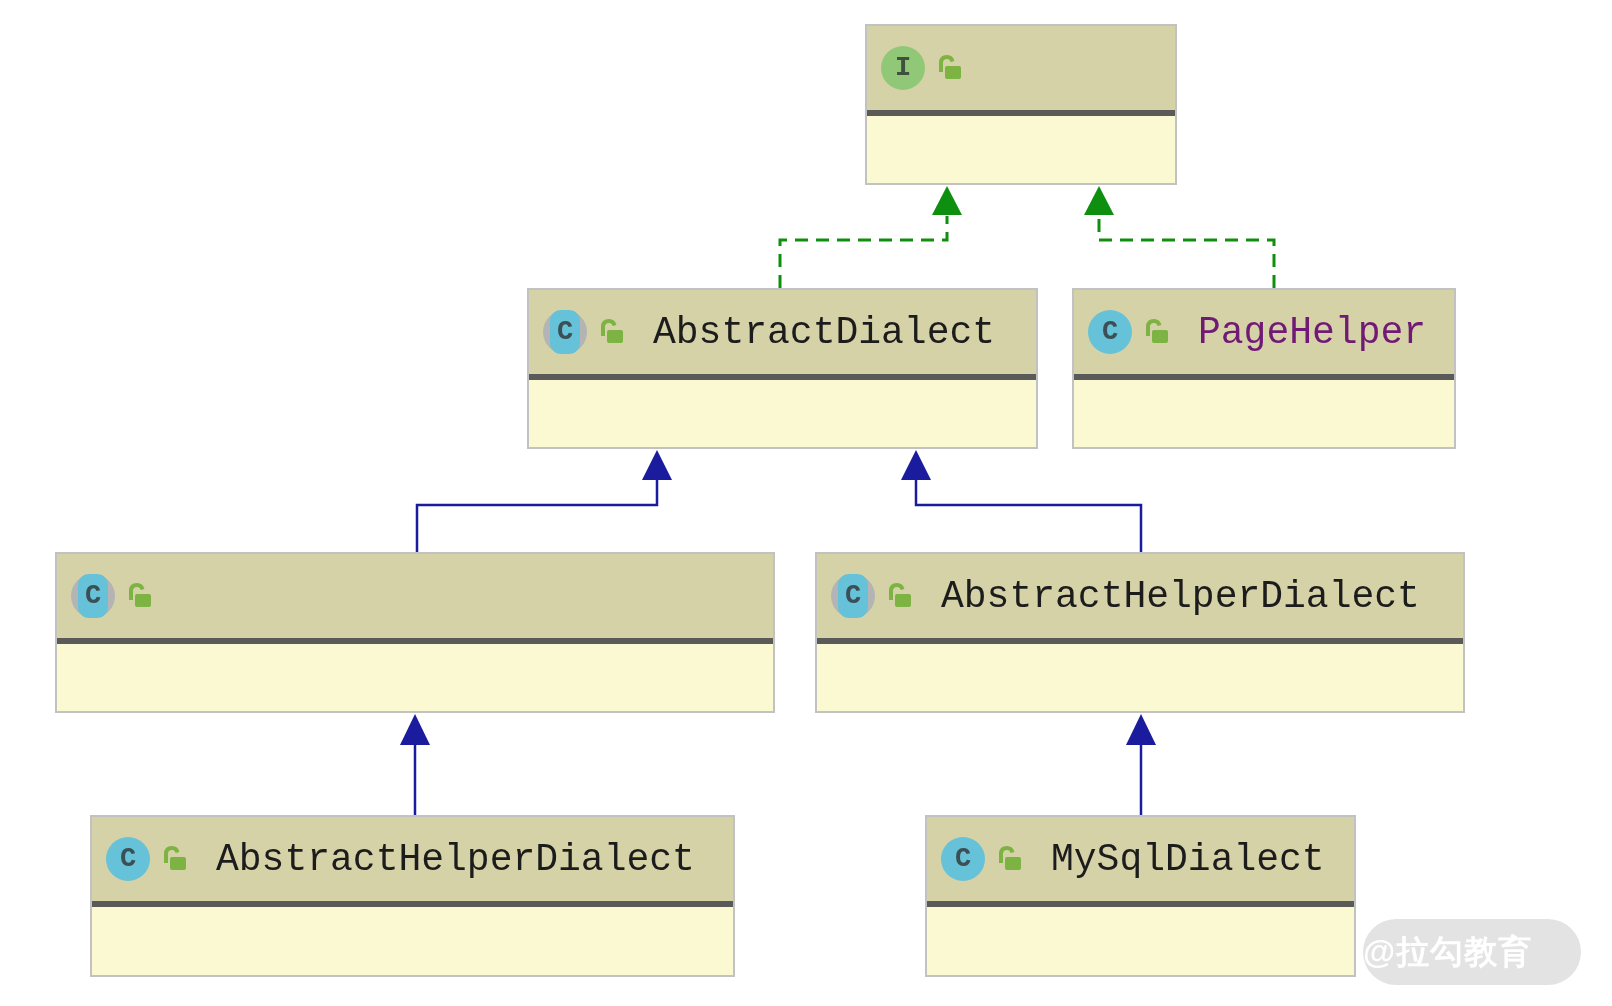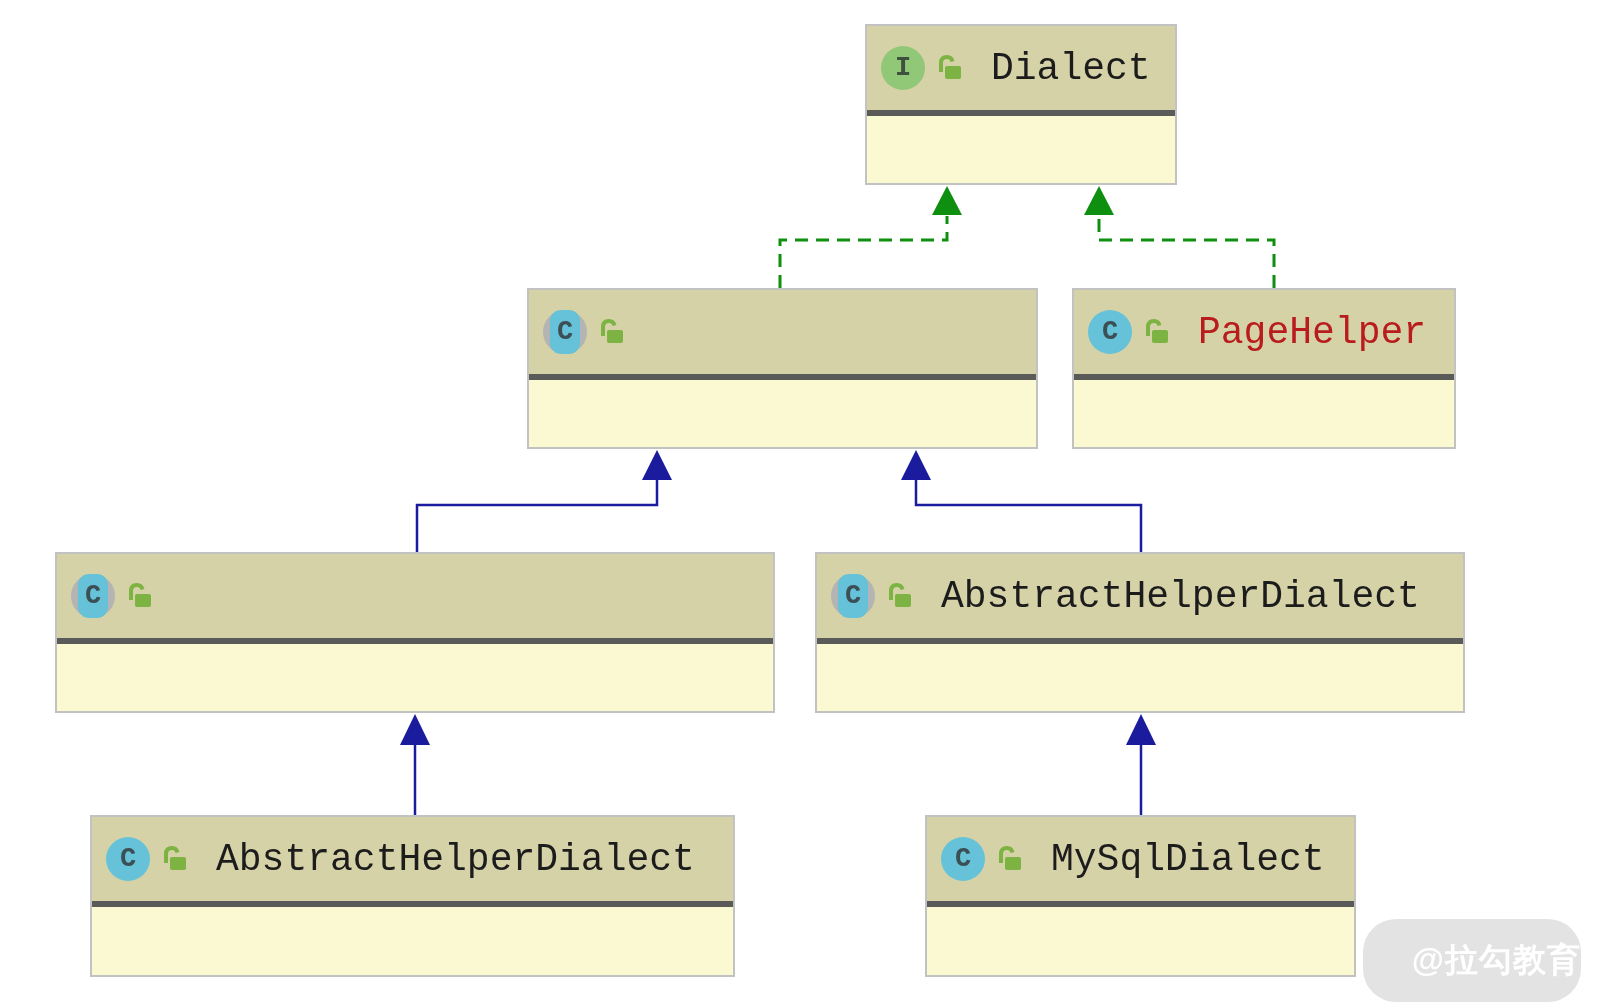--- a/index.html
+++ b/index.html
@@ -25,44 +25,44 @@
     padding-left:14px;
   }
   .node .separator{height:6px;background:#5a5a58;}
   .node .body{height:67px;background:#fbf9d2;}
   .cname{
     font-size:38px;
     color:#1c1c1c;
     margin-left:26px;
     white-space:nowrap;
   }
-  .blue-name .cname{color:#b91c1c;}
+  .blue-name .cname{color:#701a75;}
   
   .cicon{position:relative;width:44px;height:44px;display:inline-block;flex:0 0 auto;}
   .cicon .circle{position:absolute;left:0;top:0;right:0;bottom:0;border-radius:50%;}
   .cicon.interface .circle{background:#90c877;}
   .cicon.class .circle{background:#66c2d8;}
   .cicon.abstract .circle{background:#b4b4b4;}
   .cicon.abstract .pill{
     position:absolute;left:7px;right:7px;top:0;bottom:0;
     background:#66c2d8;border-radius:11px;
   }
   .cicon .letter{
     position:absolute;left:0;top:0;width:100%;height:100%;
     display:flex;align-items:center;justify-content:center;
     font-family:"Liberation Mono","DejaVu Sans Mono",monospace;
     font-weight:bold;font-size:27px;color:#40503e;
   }
   .cicon.class .letter,.cicon.abstract .letter{color:#3c4f55;}
   .lock{display:inline-block;width:30px;height:30px;margin-left:10px;flex:0 0 auto;}
   
   .watermark{
-    position:absolute;left:1363px;top:919px;width:218px;height:83px;
+    position:absolute;left:1363px;top:919px;width:218px;height:66px;
     background:#e3e3e3;border-radius:33px;
-    display:flex;align-items:center;justify-content:flex-end;
+    display:flex;align-items:center;justify-content:flex-start;
     color:#ffffff;font-size:33px;font-weight:bold;
     font-family:"Liberation Sans","DejaVu Sans",sans-serif;
     letter-spacing:1px;
   }
 </style>
 </head>
 <body>
 
 <div class="canvas">
 
@@ -92,39 +92,39 @@
       <span class="cicon interface">
         <span class="circle"></span>
         <span class="letter">I</span>
       </span>
       <span class="lock">
         <svg viewBox="0 0 30 30" width="30" height="30">
           <path d="M6 19 V10 Q6 4 12 4 Q16.5 4 17.5 8.5" fill="none" stroke="#7cb342" stroke-width="4"></path>
           <rect x="10" y="13" width="16" height="13" rx="2" fill="#7cb342"></rect>
         </svg>
       </span>
-      <span class="cname">Dialect</span>
     </div>
     <div class="separator"></div>
     <div class="body"></div>
   </div>
 
   <div class="node" style="left:527px;top:288px;width:511px;height:161px;">
     <div class="header">
       <span class="cicon abstract">
         <span class="circle"></span>
         <span class="pill"></span>
         <span class="letter">C</span>
       </span>
       <span class="lock">
         <svg viewBox="0 0 30 30" width="30" height="30">
           <path d="M6 19 V10 Q6 4 12 4 Q16.5 4 17.5 8.5" fill="none" stroke="#7cb342" stroke-width="4"></path>
           <rect x="10" y="13" width="16" height="13" rx="2" fill="#7cb342"></rect>
         </svg>
       </span>
+      <span class="cname">AbstractDialect</span>
     </div>
     <div class="separator"></div>
     <div class="body"></div>
   </div>
 
   <div class="node blue-name" style="left:1072px;top:288px;width:384px;height:161px;">
     <div class="header">
       <span class="cicon class">
         <span class="circle"></span>
         <span class="letter">C</span>

